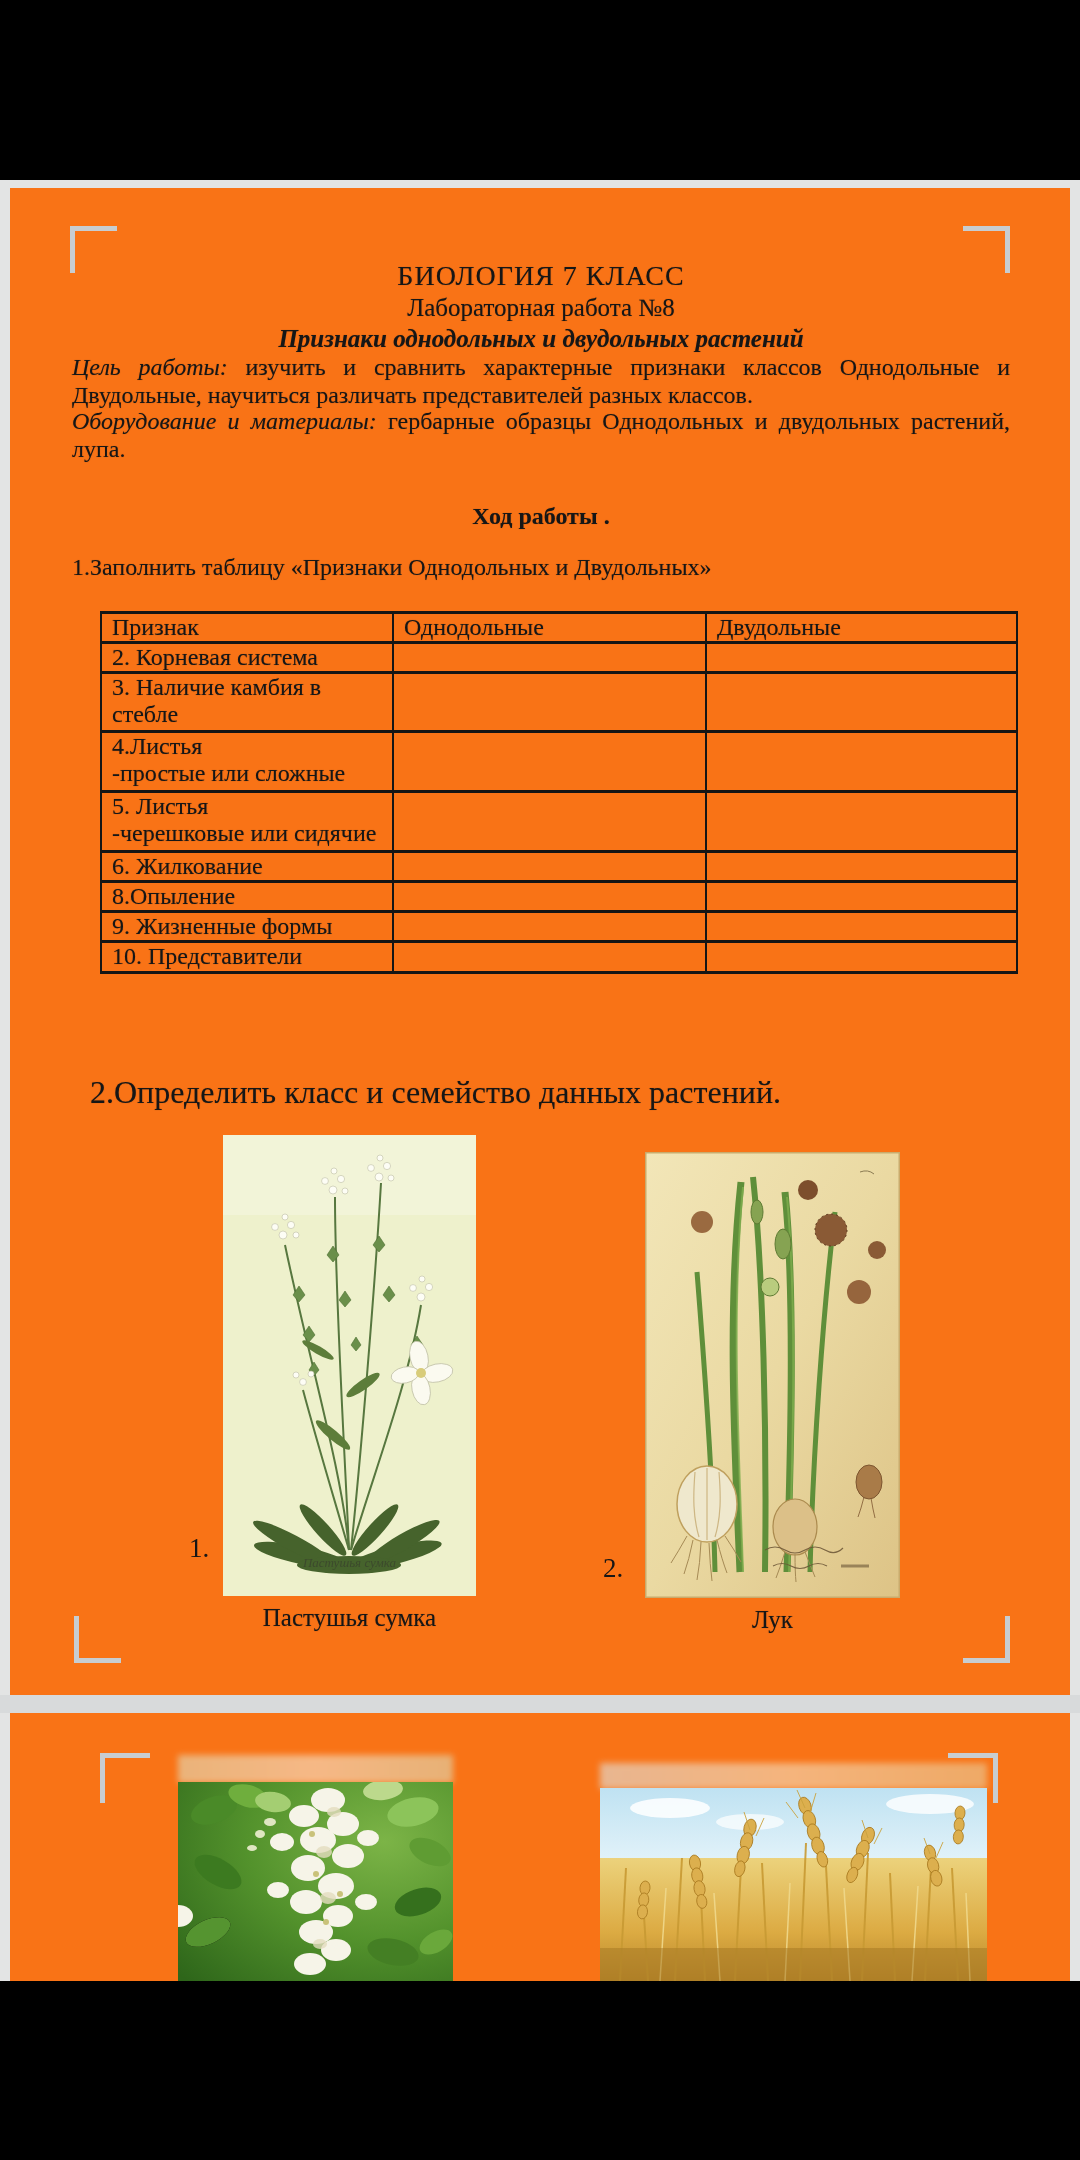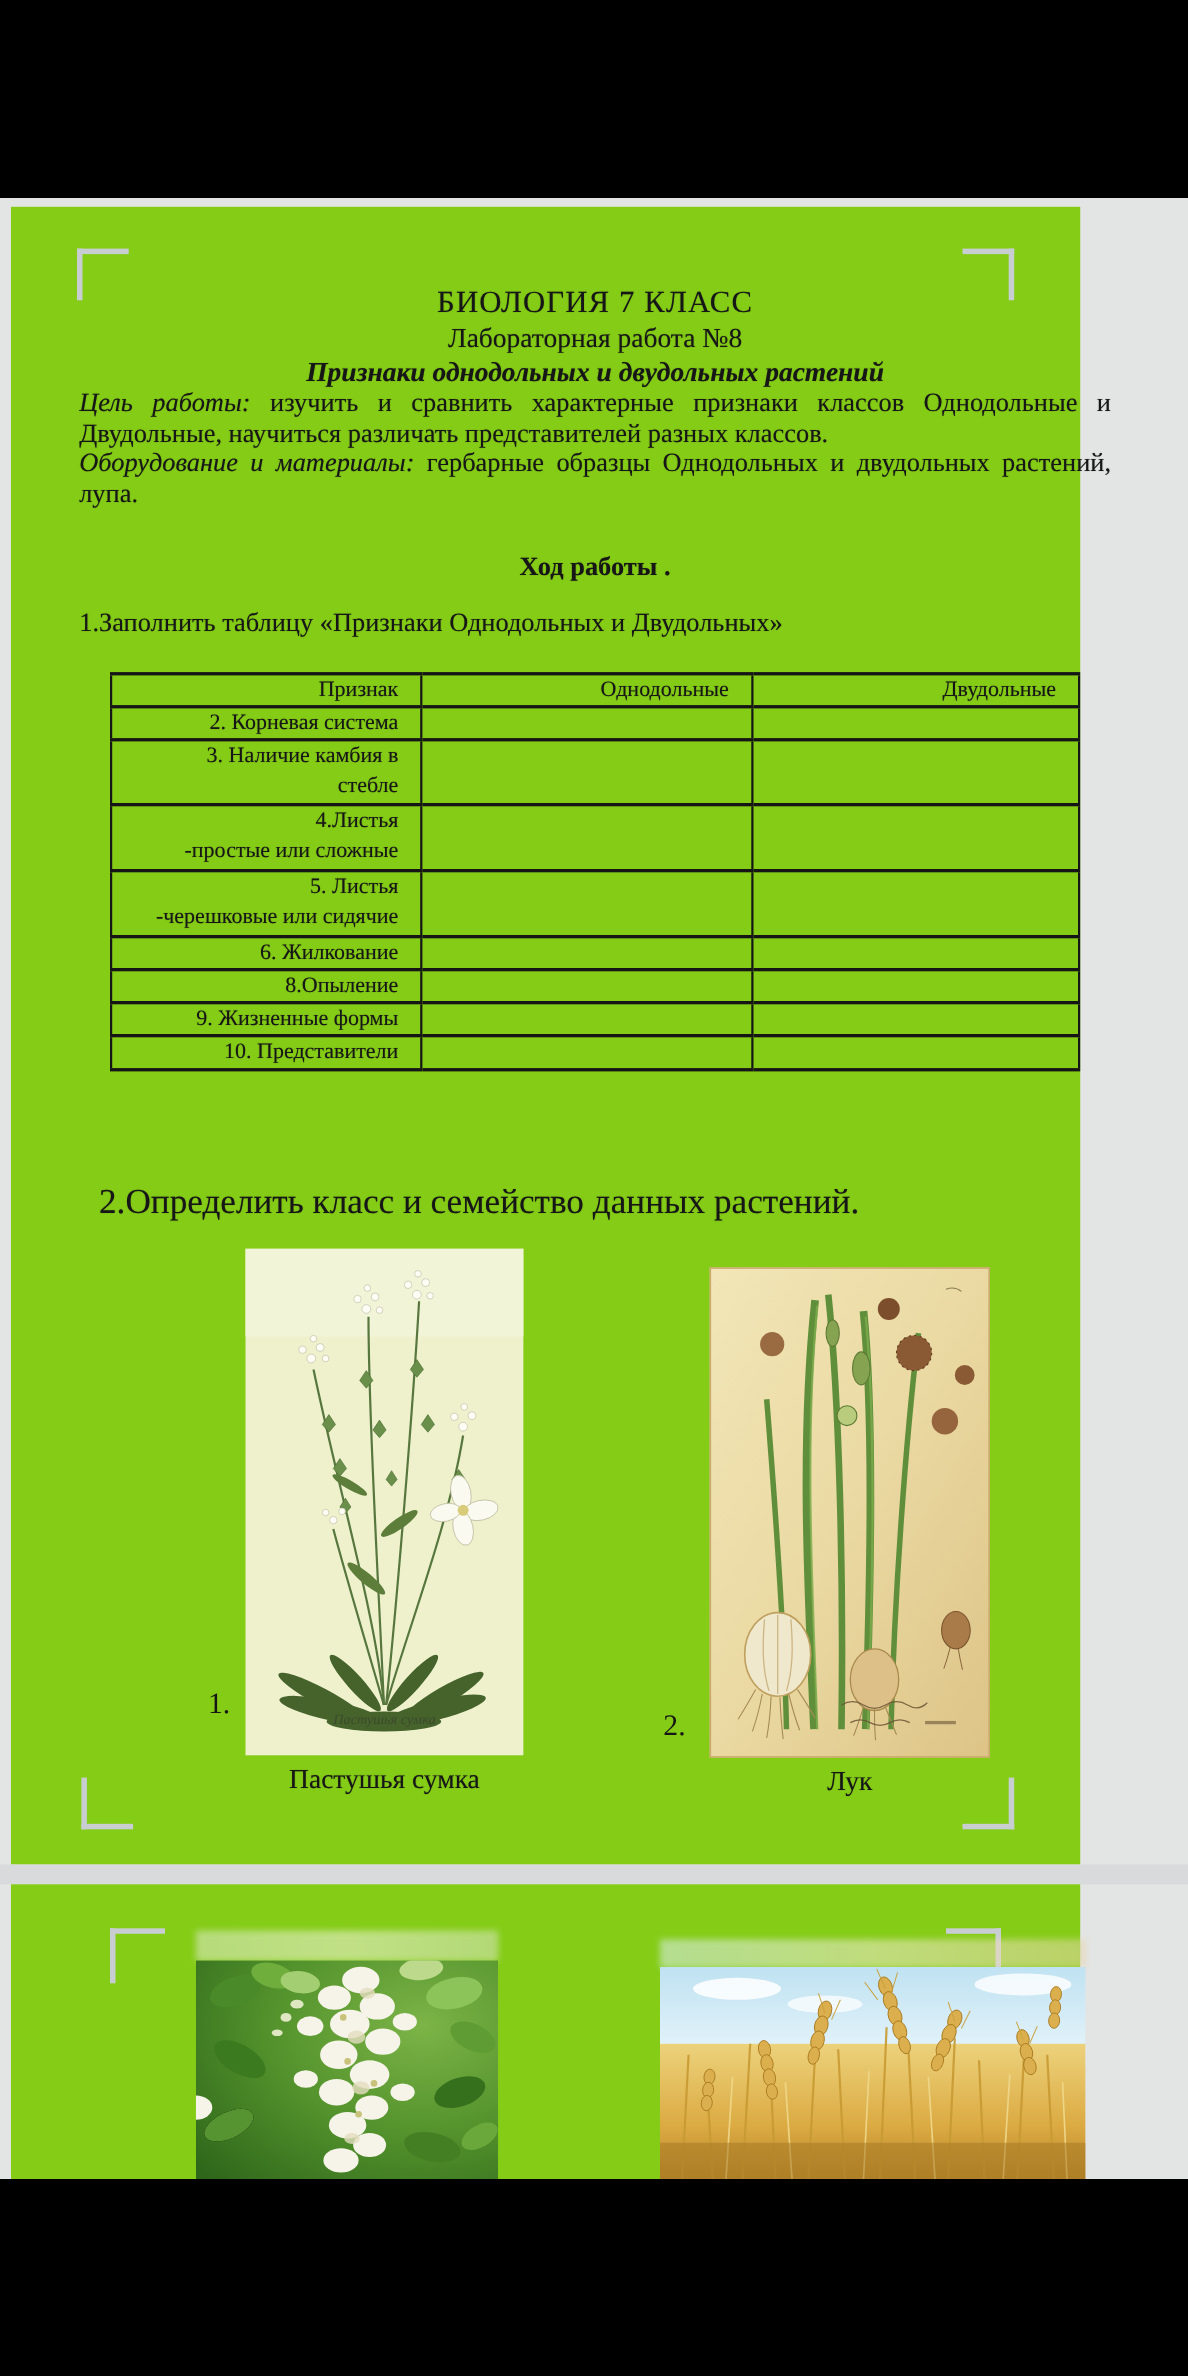--- a/index.html
+++ b/index.html
@@ -3,21 +3,21 @@
 <meta charset="utf-8">
 <style>
   html,body{margin:0;padding:0;background:#000;}
   .screen{position:relative;width:1080px;height:2160px;background:#000;overflow:hidden;
           font-family:"Liberation Serif","DejaVu Serif",serif;}
   .bar{position:absolute;left:0;width:1080px;background:#000;}
   .bar.top{top:0;height:180px;}
   .bar.bottom{top:1981px;height:179px;}
 
   .viewer{position:absolute;left:0;top:180px;width:1080px;height:1801px;background:#e3e4e4;}
-  .page{position:absolute;left:10px;width:972px;background:#84cc16;}
+  .page{position:absolute;left:10px;width:1060px;background:#f97316;}
   .page1{top:8px;height:1507px;}
   .page-gap{position:absolute;left:0;top:1515px;width:1080px;height:18px;background:#d8dadb;}
   .page2{top:1533px;height:268px;}
 
   
   .mark{position:absolute;width:42px;height:42px;border:0 solid #c8cdd1;}
   .mark.tl{border-left-width:5px;border-top-width:5px;}
   .mark.tr{border-right-width:5px;border-top-width:5px;}
   .mark.bl{border-left-width:5px;border-bottom-width:5px;}
   .mark.br{border-right-width:5px;border-bottom-width:5px;}
@@ -30,22 +30,22 @@
   .t2{top:106px;font-size:25px;}
   .t3{top:137px;font-size:25px;font-style:italic;font-weight:600;}
   .goal-p{top:166px;}
   .equip-p{top:220px;}
   .hod{top:315px;font-size:24px;font-weight:bold;}
   .task1{position:absolute;left:62px;top:366px;width:938px;font-size:24px;}
   .task2{position:absolute;left:80px;top:886px;width:938px;font-size:32px;}
 
   table.lab{position:absolute;left:90px;top:423px;border-collapse:collapse;table-layout:fixed;}
   table.lab td,table.lab th{border:2px solid #151515;border-top-width:3px;border-bottom-width:3px;
-      font-size:20px;font-weight:normal;text-align:right;vertical-align:top;
-      padding:0 20px;line-height:27px;overflow:hidden;color:#161616;
+      font-size:24px;font-weight:normal;text-align:left;vertical-align:top;
+      padding:0 10px;line-height:27px;overflow:hidden;color:#161616;
       text-shadow:0 0 1px rgba(30,30,30,.45);}
   table.lab col.c1{width:292px;} table.lab col.c2{width:313px;} table.lab col.c3{width:311px;}
 
   .figure{position:absolute;}
   .fig-img{position:relative;display:block;}
   .fig-num{position:absolute;font-size:27px;color:#161616;}
   .fig-caption{margin-top:8px;text-align:center;font-size:25px;color:#161616;
                text-shadow:0 0 1px rgba(30,30,30,.45);}
   .inner-caption{position:absolute;left:0;right:0;bottom:26px;margin:0 auto;width:96px;
       text-align:center;font-style:italic;font-size:13px;line-height:15px;color:#3c4a2c;}

